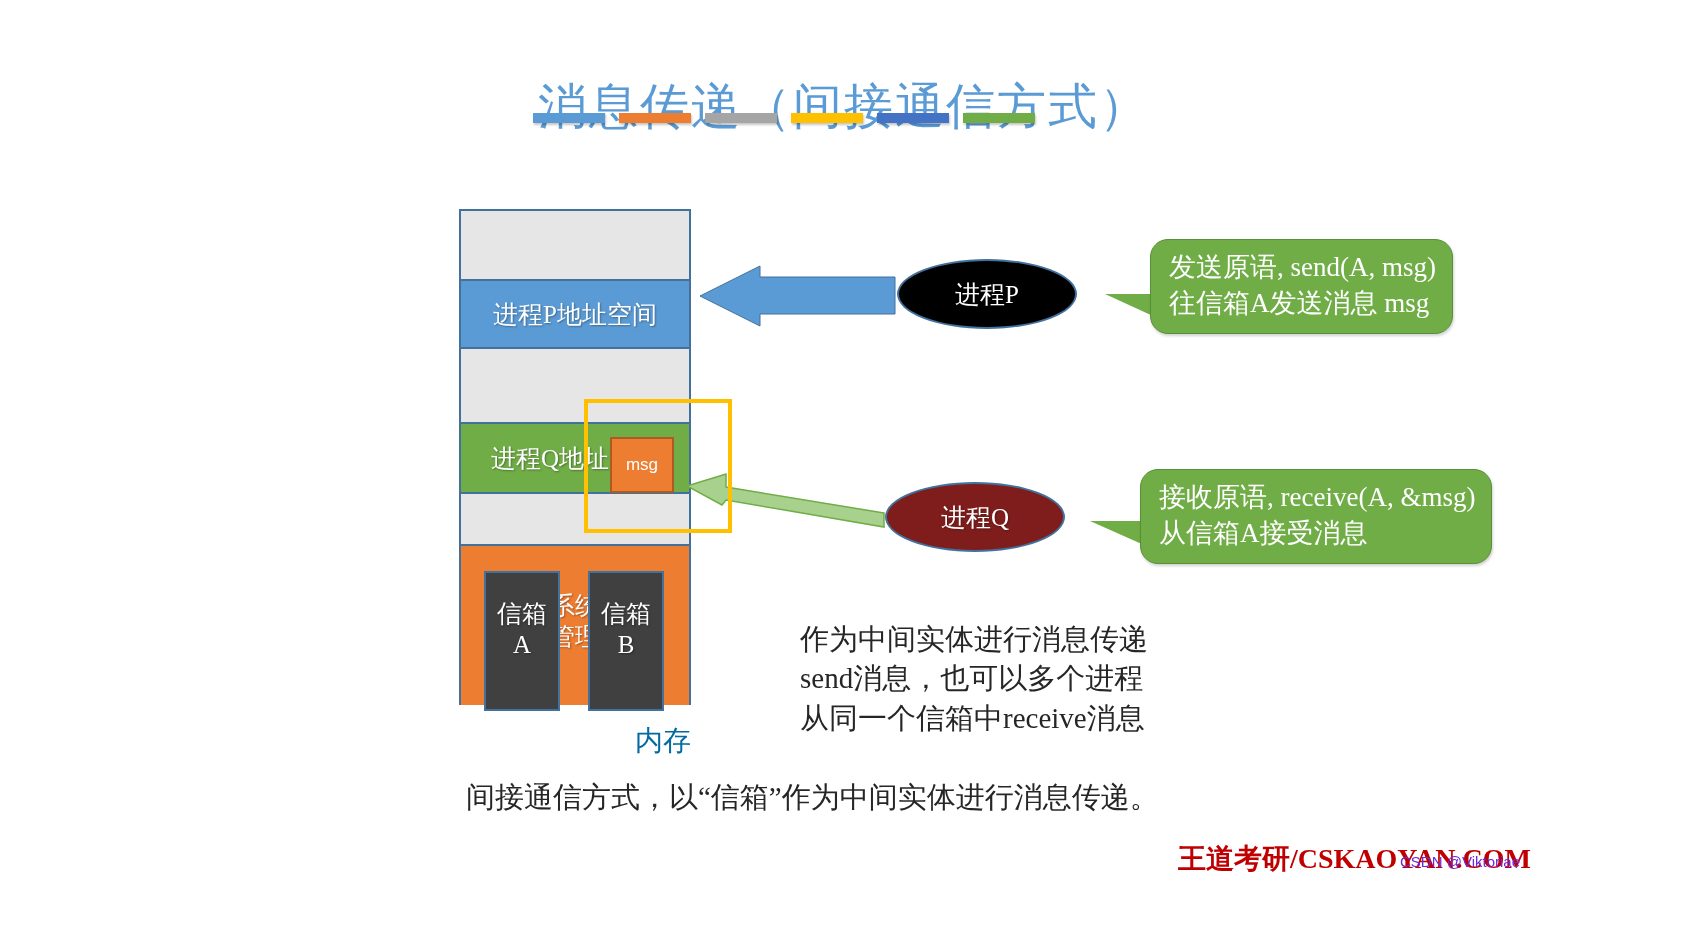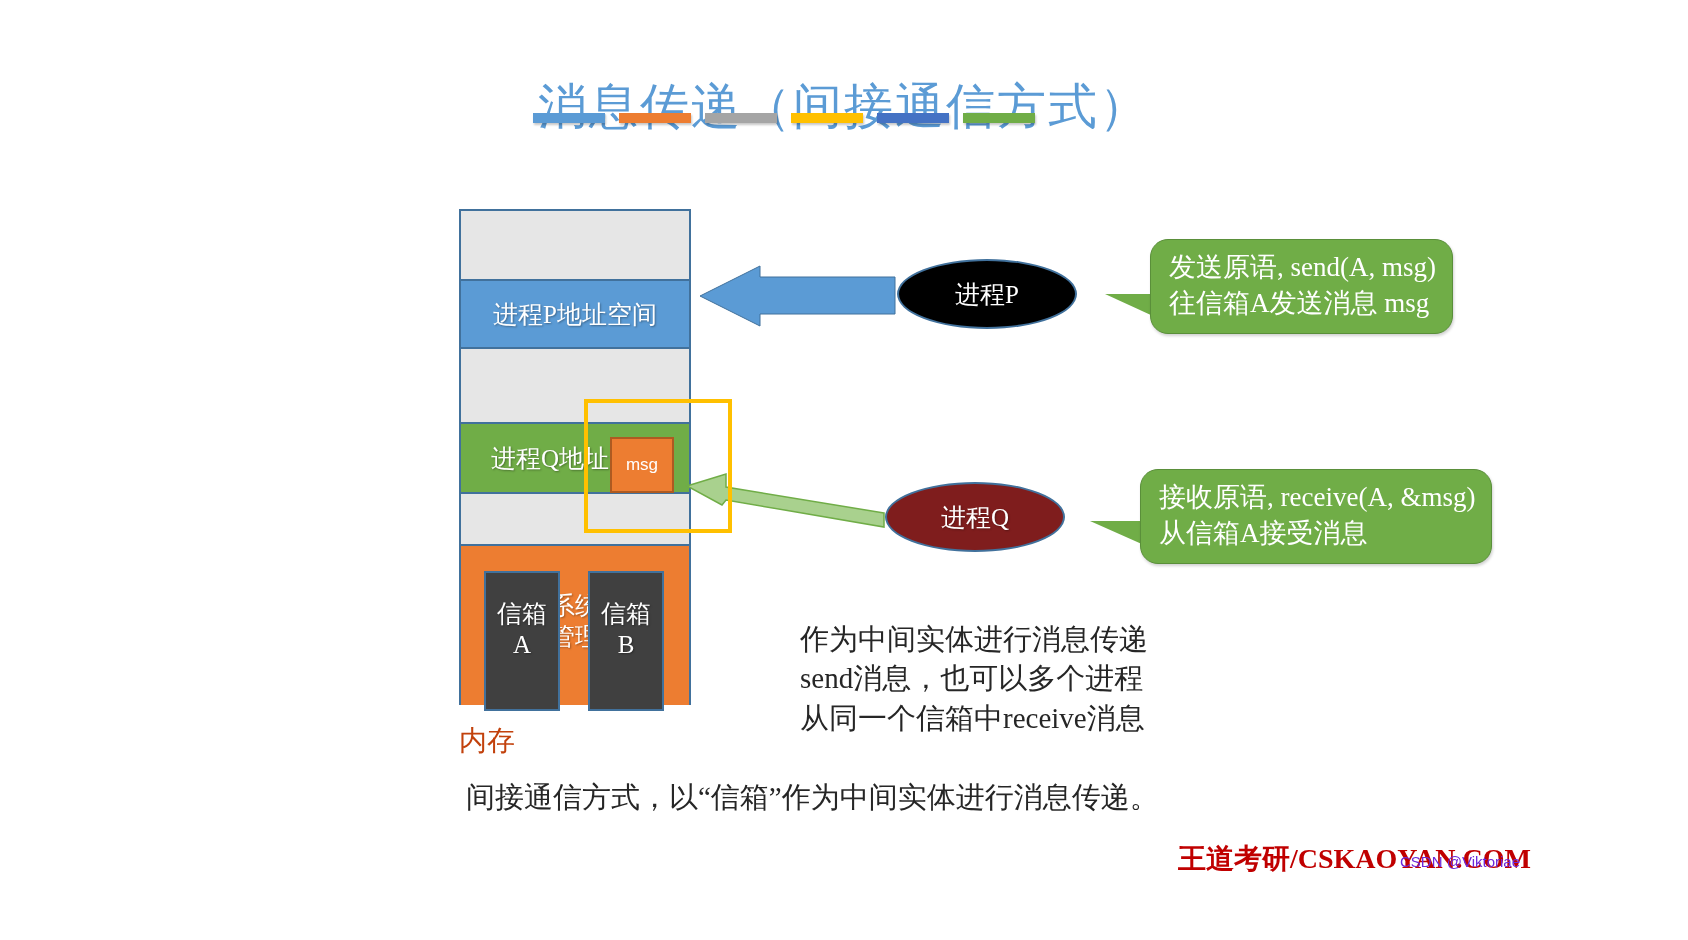--- a/index.html
+++ b/index.html
@@ -113,24 +113,24 @@
     display: flex;
     align-items: center;
     justify-content: center;
     z-index: 7;
     text-align: right;
   }
   .mem-caption {
     position: absolute;
     left: 459px; top: 722px;
     width: 232px;
-    text-align: left;
+    text-align: right;
     font-family: "Liberation Serif", serif;
     font-size: 28px;
-    color: #c2410c;
+    color: #0369a1;
   }
 
   
   .ellipse {
     position: absolute;
     display: flex;
     align-items: center;
     justify-content: center;
     border-radius: 50%;
     color: #ffffff;

